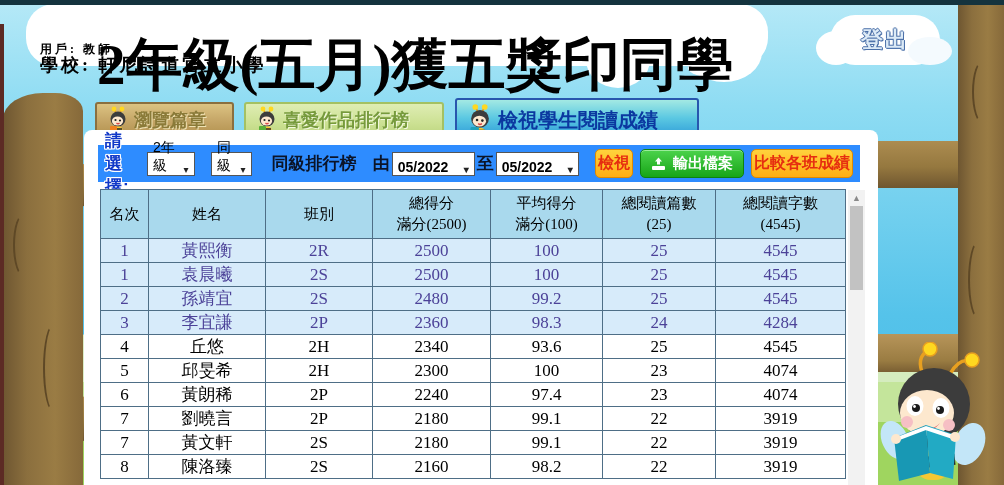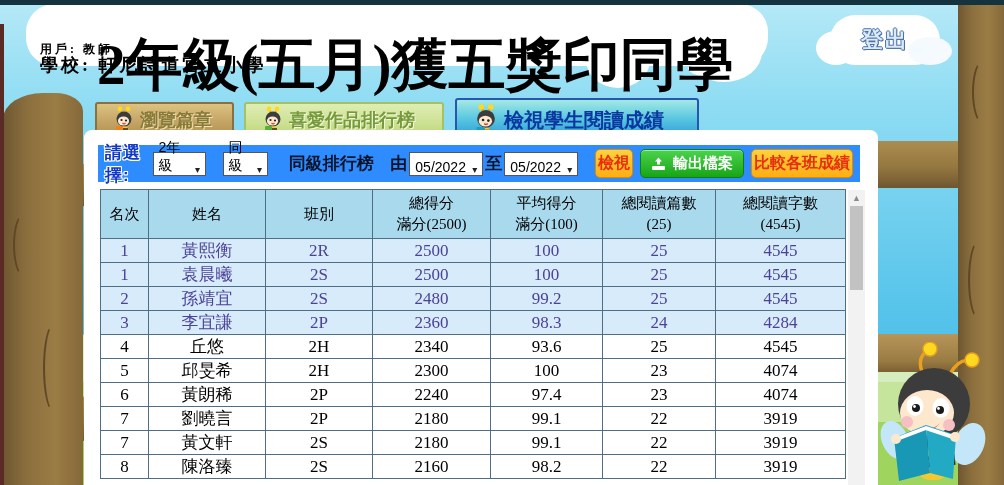--- a/index.html
+++ b/index.html
@@ -40,42 +40,42 @@
                  font-size:12px; letter-spacing:3px; color:#000; z-index:5; }
   .page-title { position:absolute; left:97px; top:34px; font-family:"Liberation Serif",serif;
                 font-size:57px; line-height:1.1; color:#000; white-space:nowrap; z-index:5; }
   .logout-cloud { position:absolute; left:830px; top:15px; width:110px; height:50px; background:#fff; border-radius:26px;
                   z-index:5; cursor:pointer; display:flex; align-items:center; justify-content:center; }
   .logout-cloud::before { content:""; position:absolute; left:-14px; top:16px; width:40px; height:34px; background:#fff; border-radius:50%; }
   .logout-cloud::after  { content:""; position:absolute; right:-12px; top:22px; width:44px; height:28px; background:#F4FAFE; border-radius:50%; }
   .logout-text { font-size:22px; font-weight:bold; color:#DCEAF6; letter-spacing:2px; position:relative; z-index:1;
                  text-shadow:-1px 0 #4A6FA8, 1px 0 #4A6FA8, 0 -1px #4A6FA8, 0 1px #4A6FA8, 1px 1px #4A6FA8; }
   
-  .tab { position:absolute; display:flex; align-items:center; gap:5px; padding:0 16px; font-weight:bold;
+  .tab { position:absolute; display:flex; align-items:center; gap:5px; padding:0 10px; font-weight:bold;
          border-radius:3px; z-index:6; cursor:pointer; white-space:nowrap; }
   .tab-browse { left:95px; top:102px; width:139px; height:36px; font-size:18px;
     background:linear-gradient(180deg,#DCC382 0%,#C6A768 50%,#B2914F 100%);
     border:2px solid #8A6F3F; color:#8A7A38; text-shadow:1px 1px 0 #EFE2B4; }
   .tab-favorite { left:244px; top:102px; width:200px; height:36px; font-size:18px;
     background:linear-gradient(180deg,#DFEDB4 0%,#CCE193 60%,#BCD57E 100%);
     border:2px solid #A4C163; color:#769A3C; text-shadow:1px 1px 0 #F2F8DC; }
   .tab-scores { left:455px; top:98px; width:244px; height:44px; font-size:20px;
     background:linear-gradient(180deg,#A3E9E3 0%,#5BC8E2 45%,#2795D6 100%);
     border:2px solid #2856AE; color:#0B38A0; }
   .bee-icon { flex:0 0 auto; }
   
   .panel { position:absolute; left:84px; top:130px; width:794px; height:355px; background:#fff; border-radius:8px 8px 0 0; z-index:6; }
   .toolbar { position:absolute; left:98px; top:145px; width:762px; height:37px; background:#2E8CFF;
              display:flex; align-items:center; gap:7px; padding:0 7px; z-index:7; }
   .prompt { font-size:17px; font-weight:bold; color:#1038C8; letter-spacing:1px;
             text-shadow:-1px 0 #fff,1px 0 #fff,0 -1px #fff,0 1px #fff,1px 1px #fff,-1px -1px #fff,1px -1px #fff,-1px 1px #fff; }
   .select { background:#fff; border:1px solid #555; height:24px; display:flex; align-items:flex-end;
             justify-content:space-between; padding:0 5px; font-size:14px; color:#000; cursor:pointer; }
   .select .arrow { font-size:10px; margin-left:6px; color:#222; }
-  .sel-grade { width:74px; } .sel-scope { width:62px; } .sel-month { width:74px; }
+  .sel-grade { width:74px; } .sel-scope { width:62px; } .sel-month { width:83px;font-weight:bold; }
   .tb-label { font-family:"Liberation Serif",serif; font-weight:bold; font-size:17px; color:#0B1428; white-space:nowrap; }
   .pair { display:flex; align-items:center; gap:2px; }
   .btn { border-radius:5px; font-weight:bold; cursor:pointer; display:flex; align-items:center; white-space:nowrap; }
   .btn-orange { background:linear-gradient(180deg,#FFD23C 0%,#FFAE14 100%); border:1px solid #E08A00;
                 color:#E62E10; font-size:16px; padding:3px 2px;justify-content:center; }
   .btn-green { background:linear-gradient(180deg,#4CD34C 0%,#17A517 100%); border:1px solid #0E820E;
                color:#fff; font-size:15px; padding:4px 10px; gap:7px; box-shadow:inset 0 1px 0 #9AEC9A; }
   .spacer4 { width:4px; } .spacer10 { width:10px; }
   
   .table-wrap { position:absolute; left:100px; top:189px; width:646px; z-index:7; }

